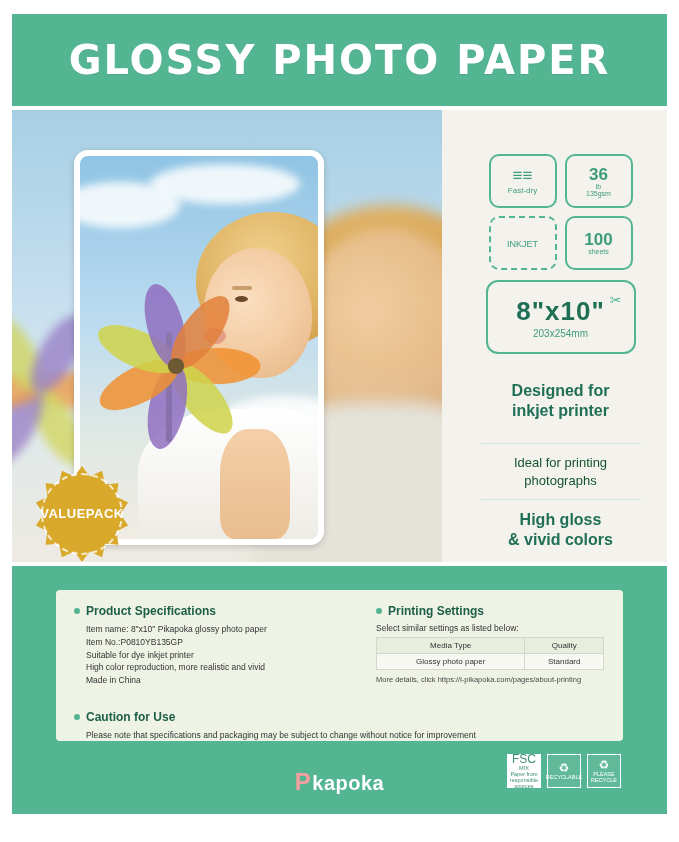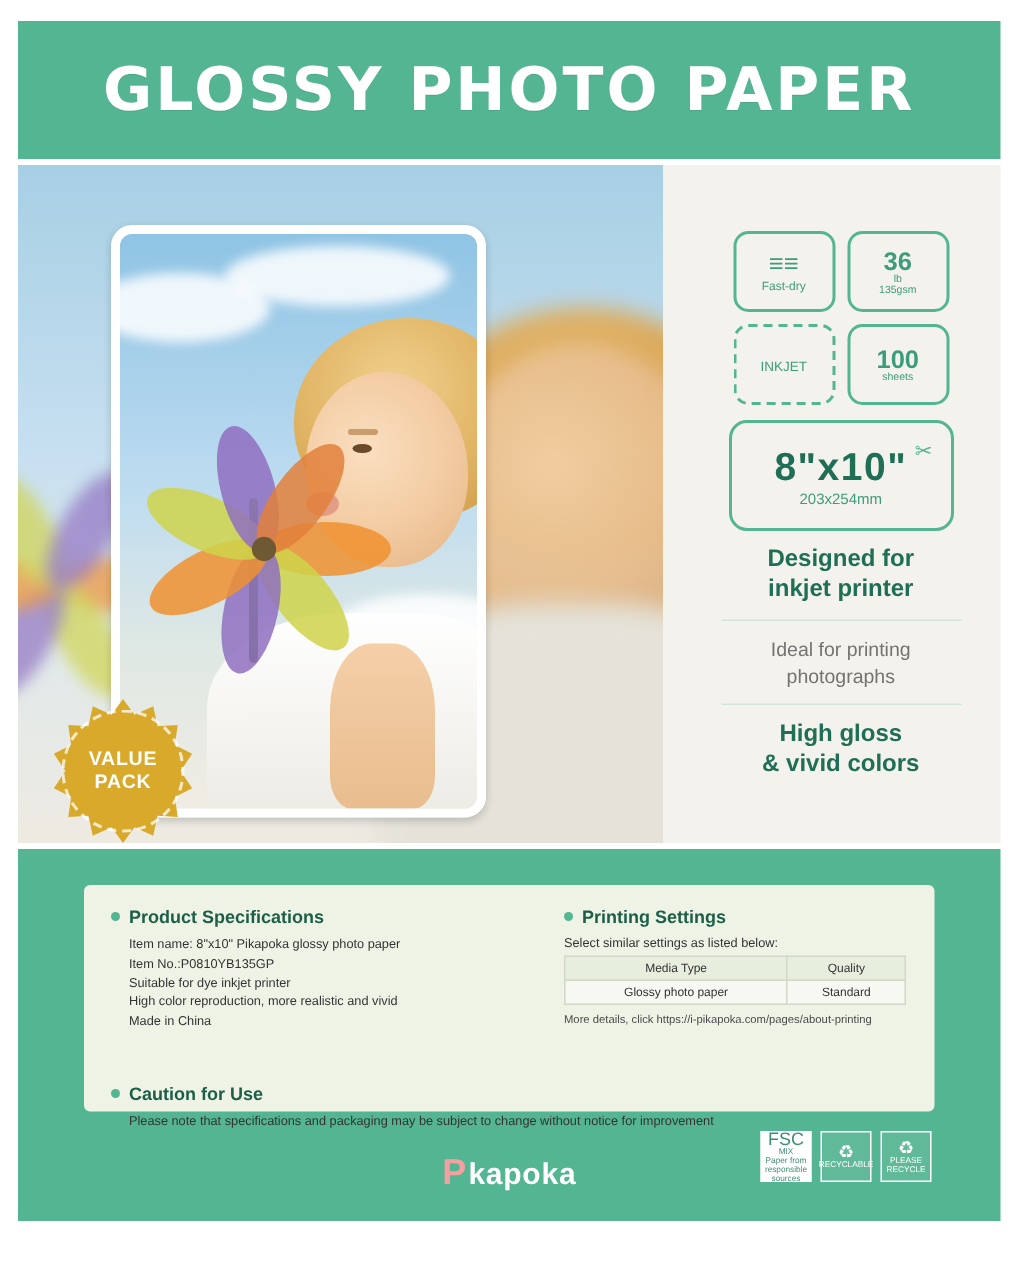--- a/index.html
+++ b/index.html
@@ -152,21 +152,21 @@
     background: #d8a92a;
     clip-path: polygon(50% 0%,58% 11%,71% 5%,74% 19%,88% 18%,86% 32%,98% 38%,90% 50%,98% 62%,86% 68%,88% 82%,74% 81%,71% 95%,58% 89%,50% 100%,42% 89%,29% 95%,26% 81%,12% 82%,14% 68%,2% 62%,10% 50%,2% 38%,14% 32%,12% 18%,26% 19%,29% 5%,42% 11%);
   }
   .value-badge .star-inner {
     position: absolute; inset: 7px;
     border: 2px dashed rgba(255,255,255,.75);
     border-radius: 50%;
   }
   .value-badge .vb-text {
     position: absolute; inset: 0;
-    display: flex; flex-direction: column;
+    display: flex; flex-direction: row;
     align-items: center; justify-content: center;
     color: #ffffff; font-size: 13px; font-weight: bold;
     line-height: 1.15; letter-spacing: .5px;
   }
   
   .info-col {
     position: absolute;
     left: 442px; top: 0;
     width: 213px; height: 452px;
     padding: 30px 10px 0 10px;
@@ -199,31 +199,31 @@
     border-radius: 12px;
     display: flex; flex-direction: column;
     align-items: center; justify-content: center;
     color: #1f6f57;
     position: relative;
   }
   .size-box .size-main { font-size: 26px; font-weight: bold; letter-spacing: 1px; }
   .size-box .size-sub { font-size: 10px; color: #3d9c7b; margin-top: 1px; }
   .size-box .ruler { position: absolute; right: 12px; top: 10px; font-size: 14px; color: #53b592; }
   .tagline-strong {
-    margin-top: 9px;
+    margin-top: 27px;
     text-align: center;
     color: #1f6f57;
     font-size: 16px;
     font-weight: bold;
     line-height: 1.25;
   }
   .tagline-soft {
-    margin-top: 10px;
+    margin-top: 22px;
     text-align: center;
-    color: #737373;
+    color: #14532d;
     font-size: 13px;
     line-height: 1.35;
     padding-top: 10px;
     border-top: 1px solid #cfe5dc;
     width: 160px;
   }
   .tagline-strong2 {
     margin-top: 10px;
     text-align: center;
     color: #1f6f57;
@@ -253,21 +253,21 @@
   .sec-title {
     font-size: 12px; font-weight: bold; color: #1d5e48;
     position: relative; padding-left: 12px; margin-bottom: 5px;
   }
   .sec-title::before {
     content: ""; position: absolute; left: 0; top: 4px;
     width: 6px; height: 6px; border-radius: 50%;
     background: #53b592;
   }
   .spec-line { font-size: 8.5px; color: #333333; line-height: 1.5; padding-left: 12px; }
-  .caution { margin-top: 12px; }
+  .caution { }
   .settings-note { font-size: 8.5px; color: #333333; padding-left: 0; margin-bottom: 4px; }
   table.settings {
     width: 228px; border-collapse: collapse; font-size: 8px; color: #333333;
   }
   table.settings th, table.settings td {
     border: 1px solid #cfd8c9;
     padding: 3px 4px;
     text-align: center;
     font-weight: normal;
     background: #f6f8f1;

